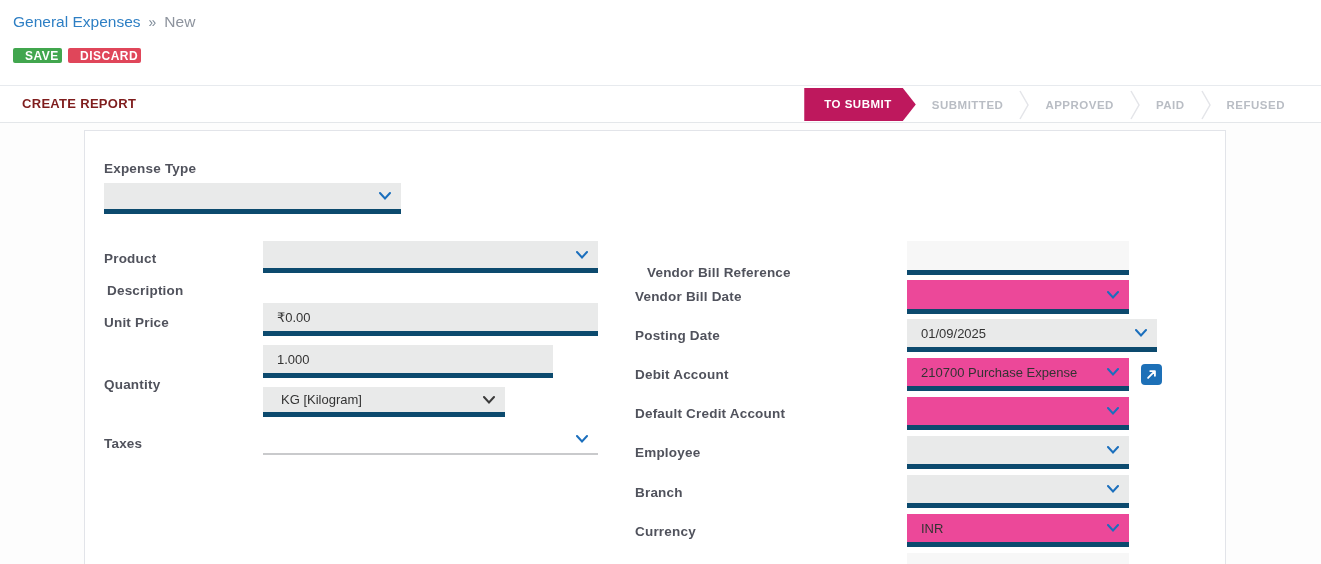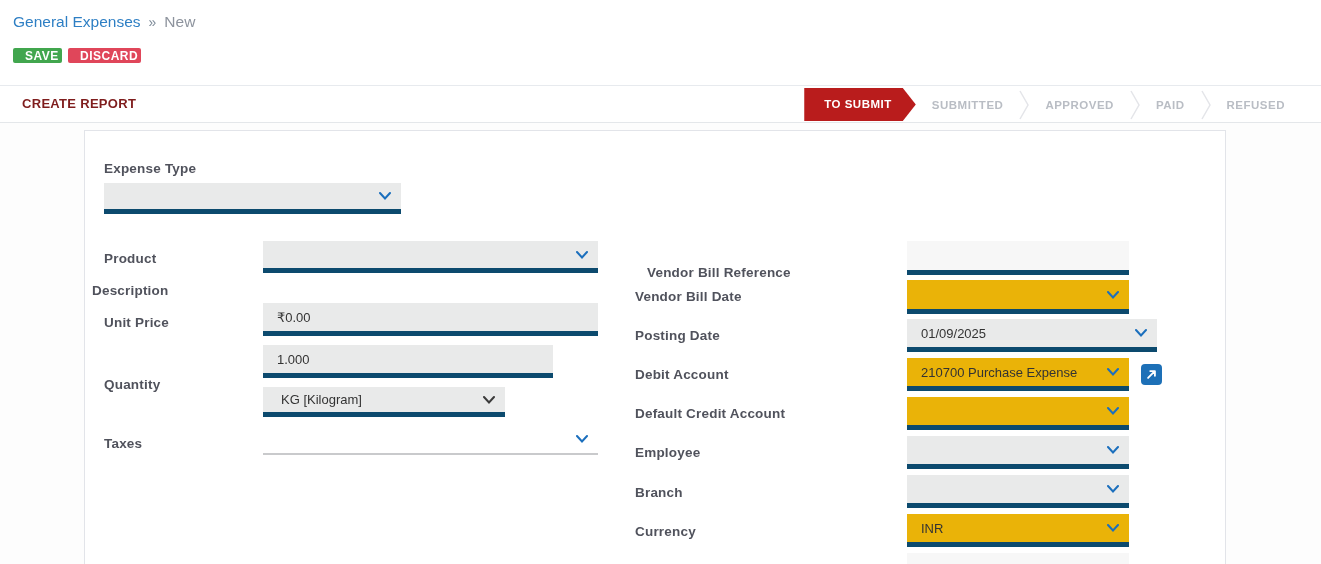--- a/index.html
+++ b/index.html
@@ -22,40 +22,40 @@
   .btn-discard { left:68px; width:73px; }
 
   
   .statusbar { position:absolute; left:0; top:86px; width:1321px; height:37px;
                background:#ffffff; border-bottom:1px solid #e4e7ea; }
   .create-report { position:absolute; left:22px; top:10px; font-size:13px;
                    font-weight:700; letter-spacing:.3px; color:#7f1d1d; cursor:pointer; }
   .pipeline { position:absolute; right:20px; top:2px; height:33px;
               display:flex; align-items:center; }
   .stage { font-size:11.5px; font-weight:700; letter-spacing:.5px; white-space:nowrap; }
-  .stage-active { height:33px; line-height:33px; color:#fff; background:#b91c1c;
+  .stage-active { height:33px; line-height:33px; color:#fff; background:#be185d;
                   padding:0 24px 0 20px;
                   clip-path:polygon(0 0, calc(100% - 13px) 0, 100% 50%,
                                     calc(100% - 13px) 100%, 0 100%); }
   .stage-idle { color:#b9bdc4; padding:0 16px; }
   .stage-sep svg { display:block; }
 
   
   .card { position:absolute; left:84px; top:130px; width:1142px; height:470px;
           background:#ffffff; border:1px solid #e2e4e9; }
 
   .label { position:absolute; font-size:13.5px; font-weight:700; color:#50525c;
            letter-spacing:.2px; line-height:16px; }
 
   .field { position:absolute; display:flex; align-items:center;
            padding:0 14px; font-size:13px; color:#333;
            border-bottom:5px solid #0c4a6e; cursor:pointer; }
   .bg-gray  { background:#e9eaea; }
   .bg-light { background:#f7f7f7; }
-  .bg-white { background:#eab308; }
+  .bg-white { background:#ec4899; }
   .field .chev { position:absolute; right:10px; top:50%; margin-top:-4px; }
 
   .ext-btn { position:absolute; width:21px; height:21px; background:#1d70b7;
              border:none; border-radius:4px; cursor:pointer;
              display:flex; align-items:center; justify-content:center; }
 
   .partial-field { position:absolute; background:#f7f7f7; }
 </style>
 </head>
 <body>
@@ -108,21 +108,21 @@
   </div>
 
   <span class="label" style="left:19px; top:120px;">Product</span>
   <div class="field bg-gray" style="left:178px; top:110px; width:335px; height:32px;">
     <span></span>
     <svg class="chev" width="12" height="8" viewBox="0 0 12 8">
         <polyline points="1,1 6,6.5 11,1" fill="none" stroke="#1b6fbd" stroke-width="2" stroke-linecap="round"></polyline>
       </svg>
   </div>
 
-  <span class="label" style="left:7px; top:152px;">Description</span>
+  <span class="label" style="left:22px; top:152px;">Description</span>
 
   <span class="label" style="left:19px; top:184px;">Unit Price</span>
   <div class="field bg-gray" style="left:178px; top:172px; width:335px; height:33px;">
     <span>₹0.00</span>
   </div>
 
   <span class="label" style="left:19px; top:246px;">Quantity</span>
   <div class="field bg-gray" style="left:178px; top:214px; width:290px; height:33px;">
     <span>1.000</span>
   </div>

